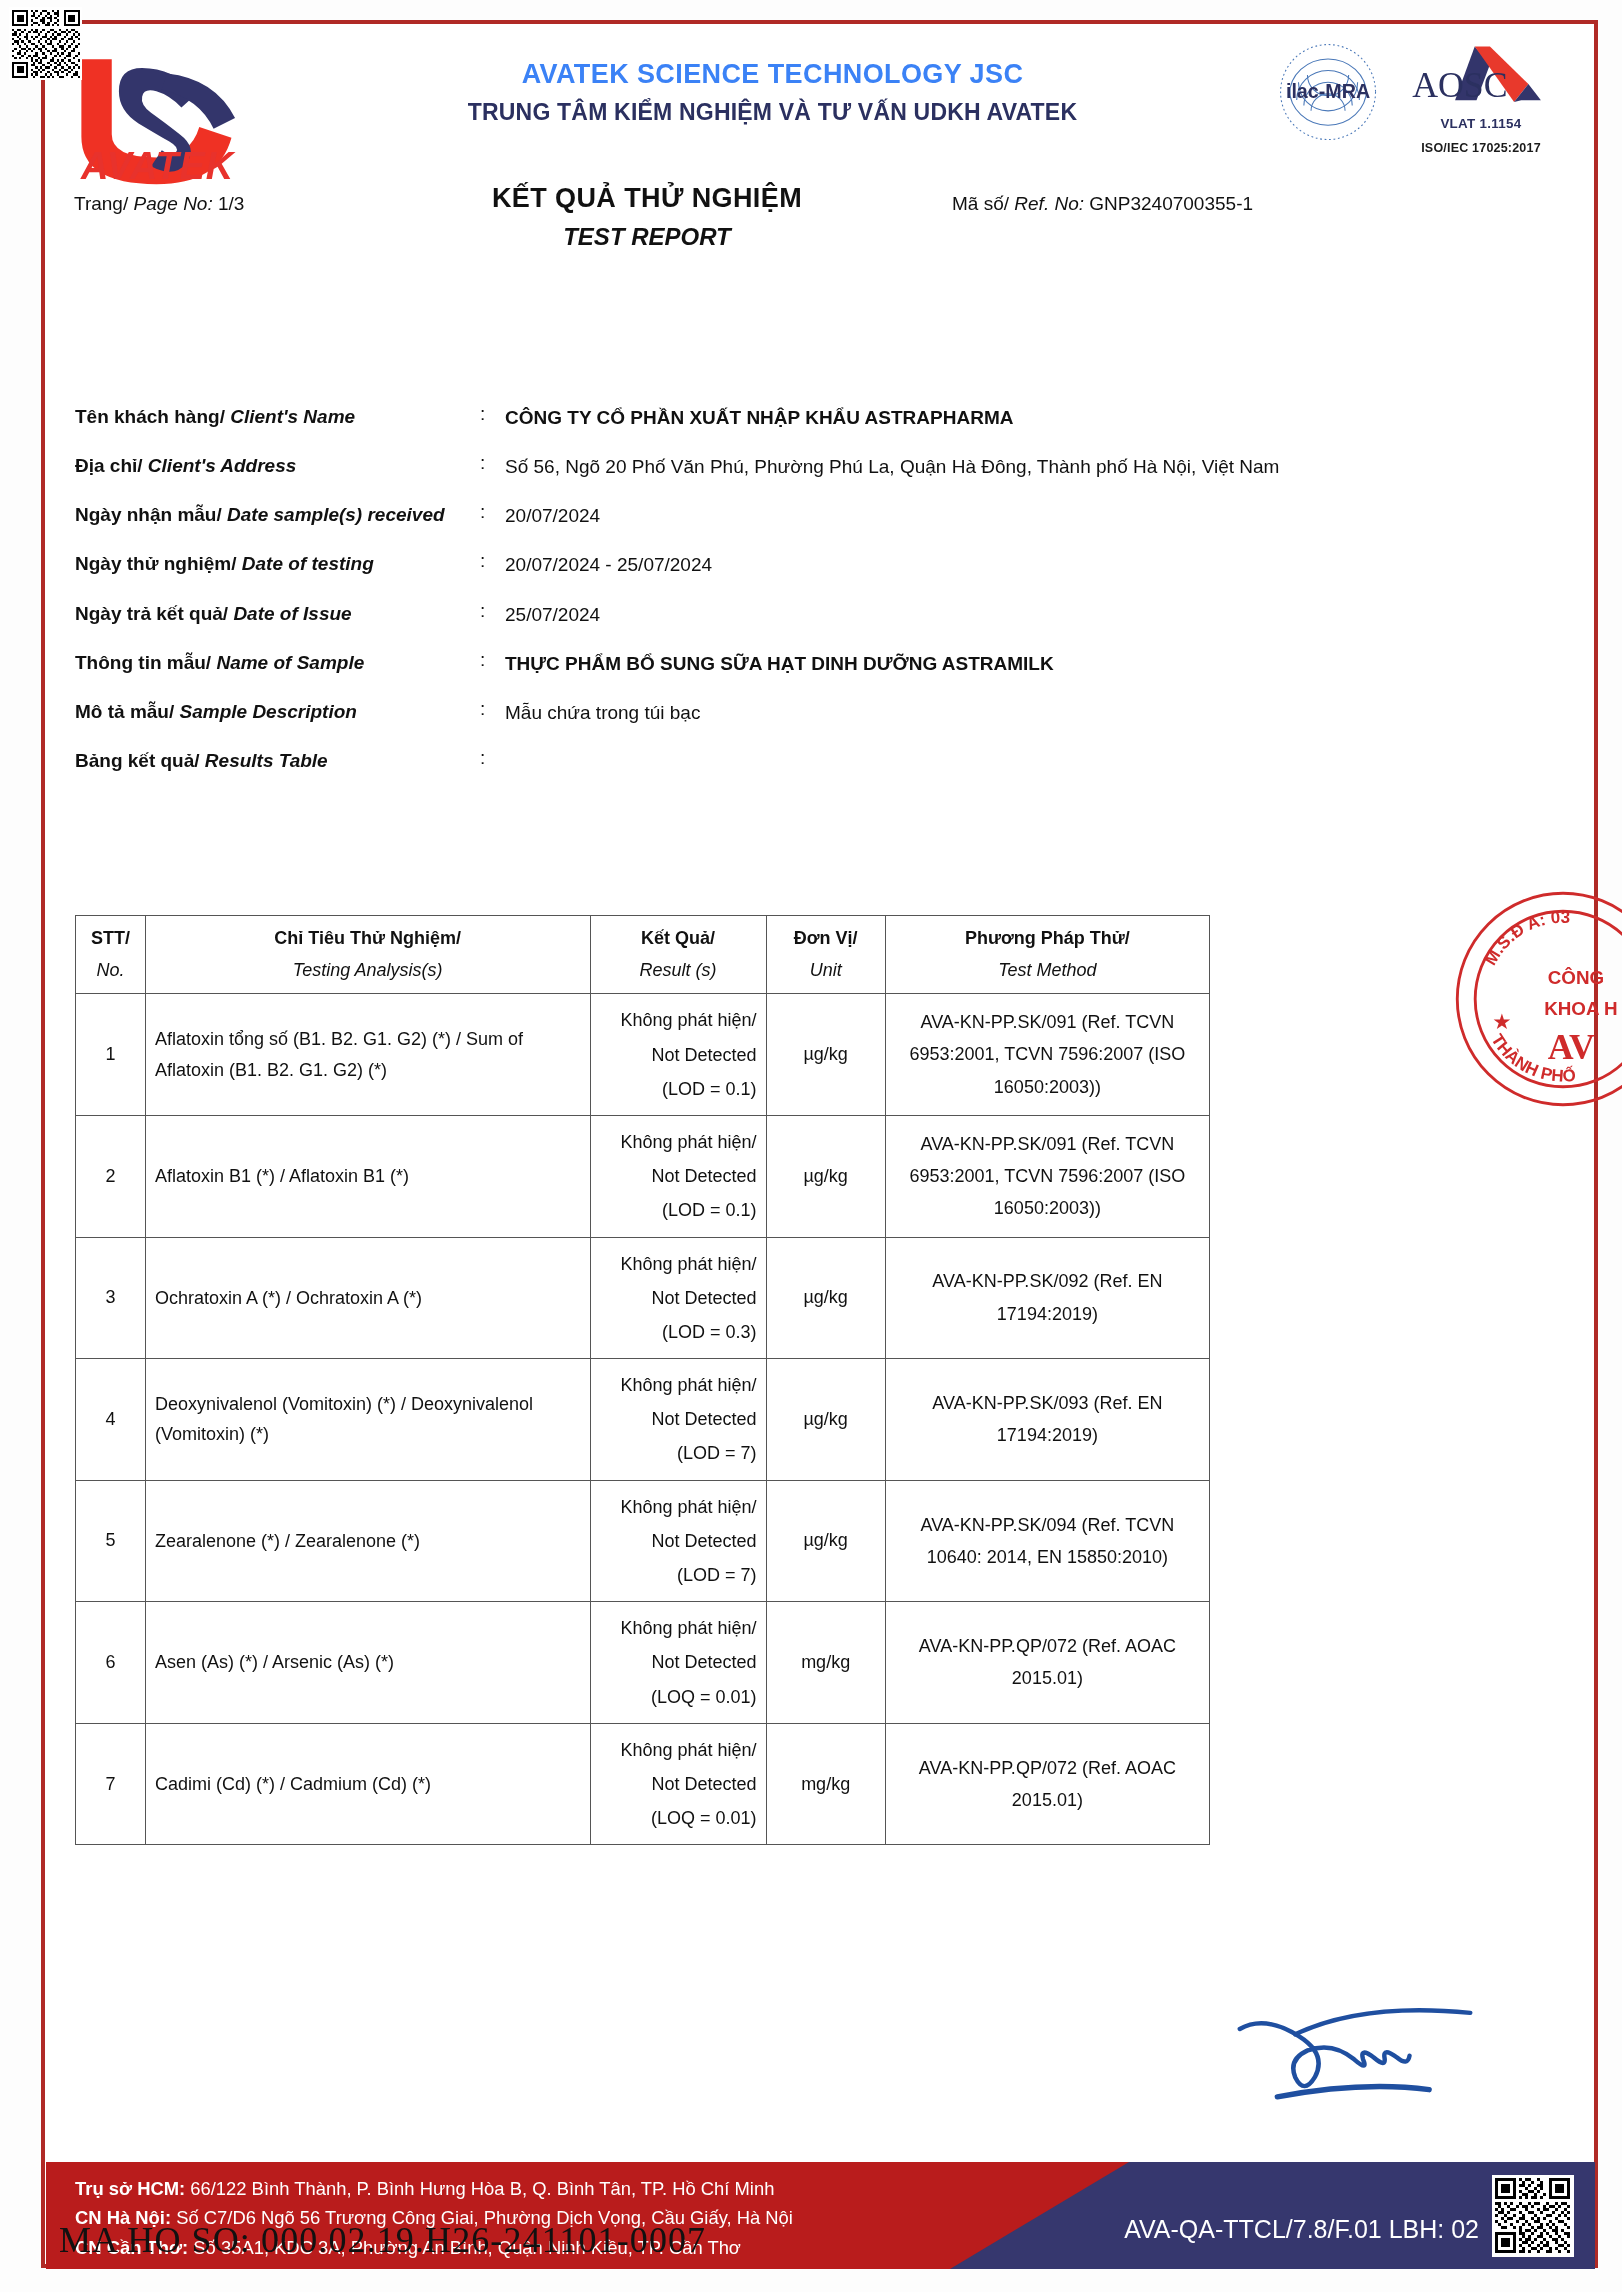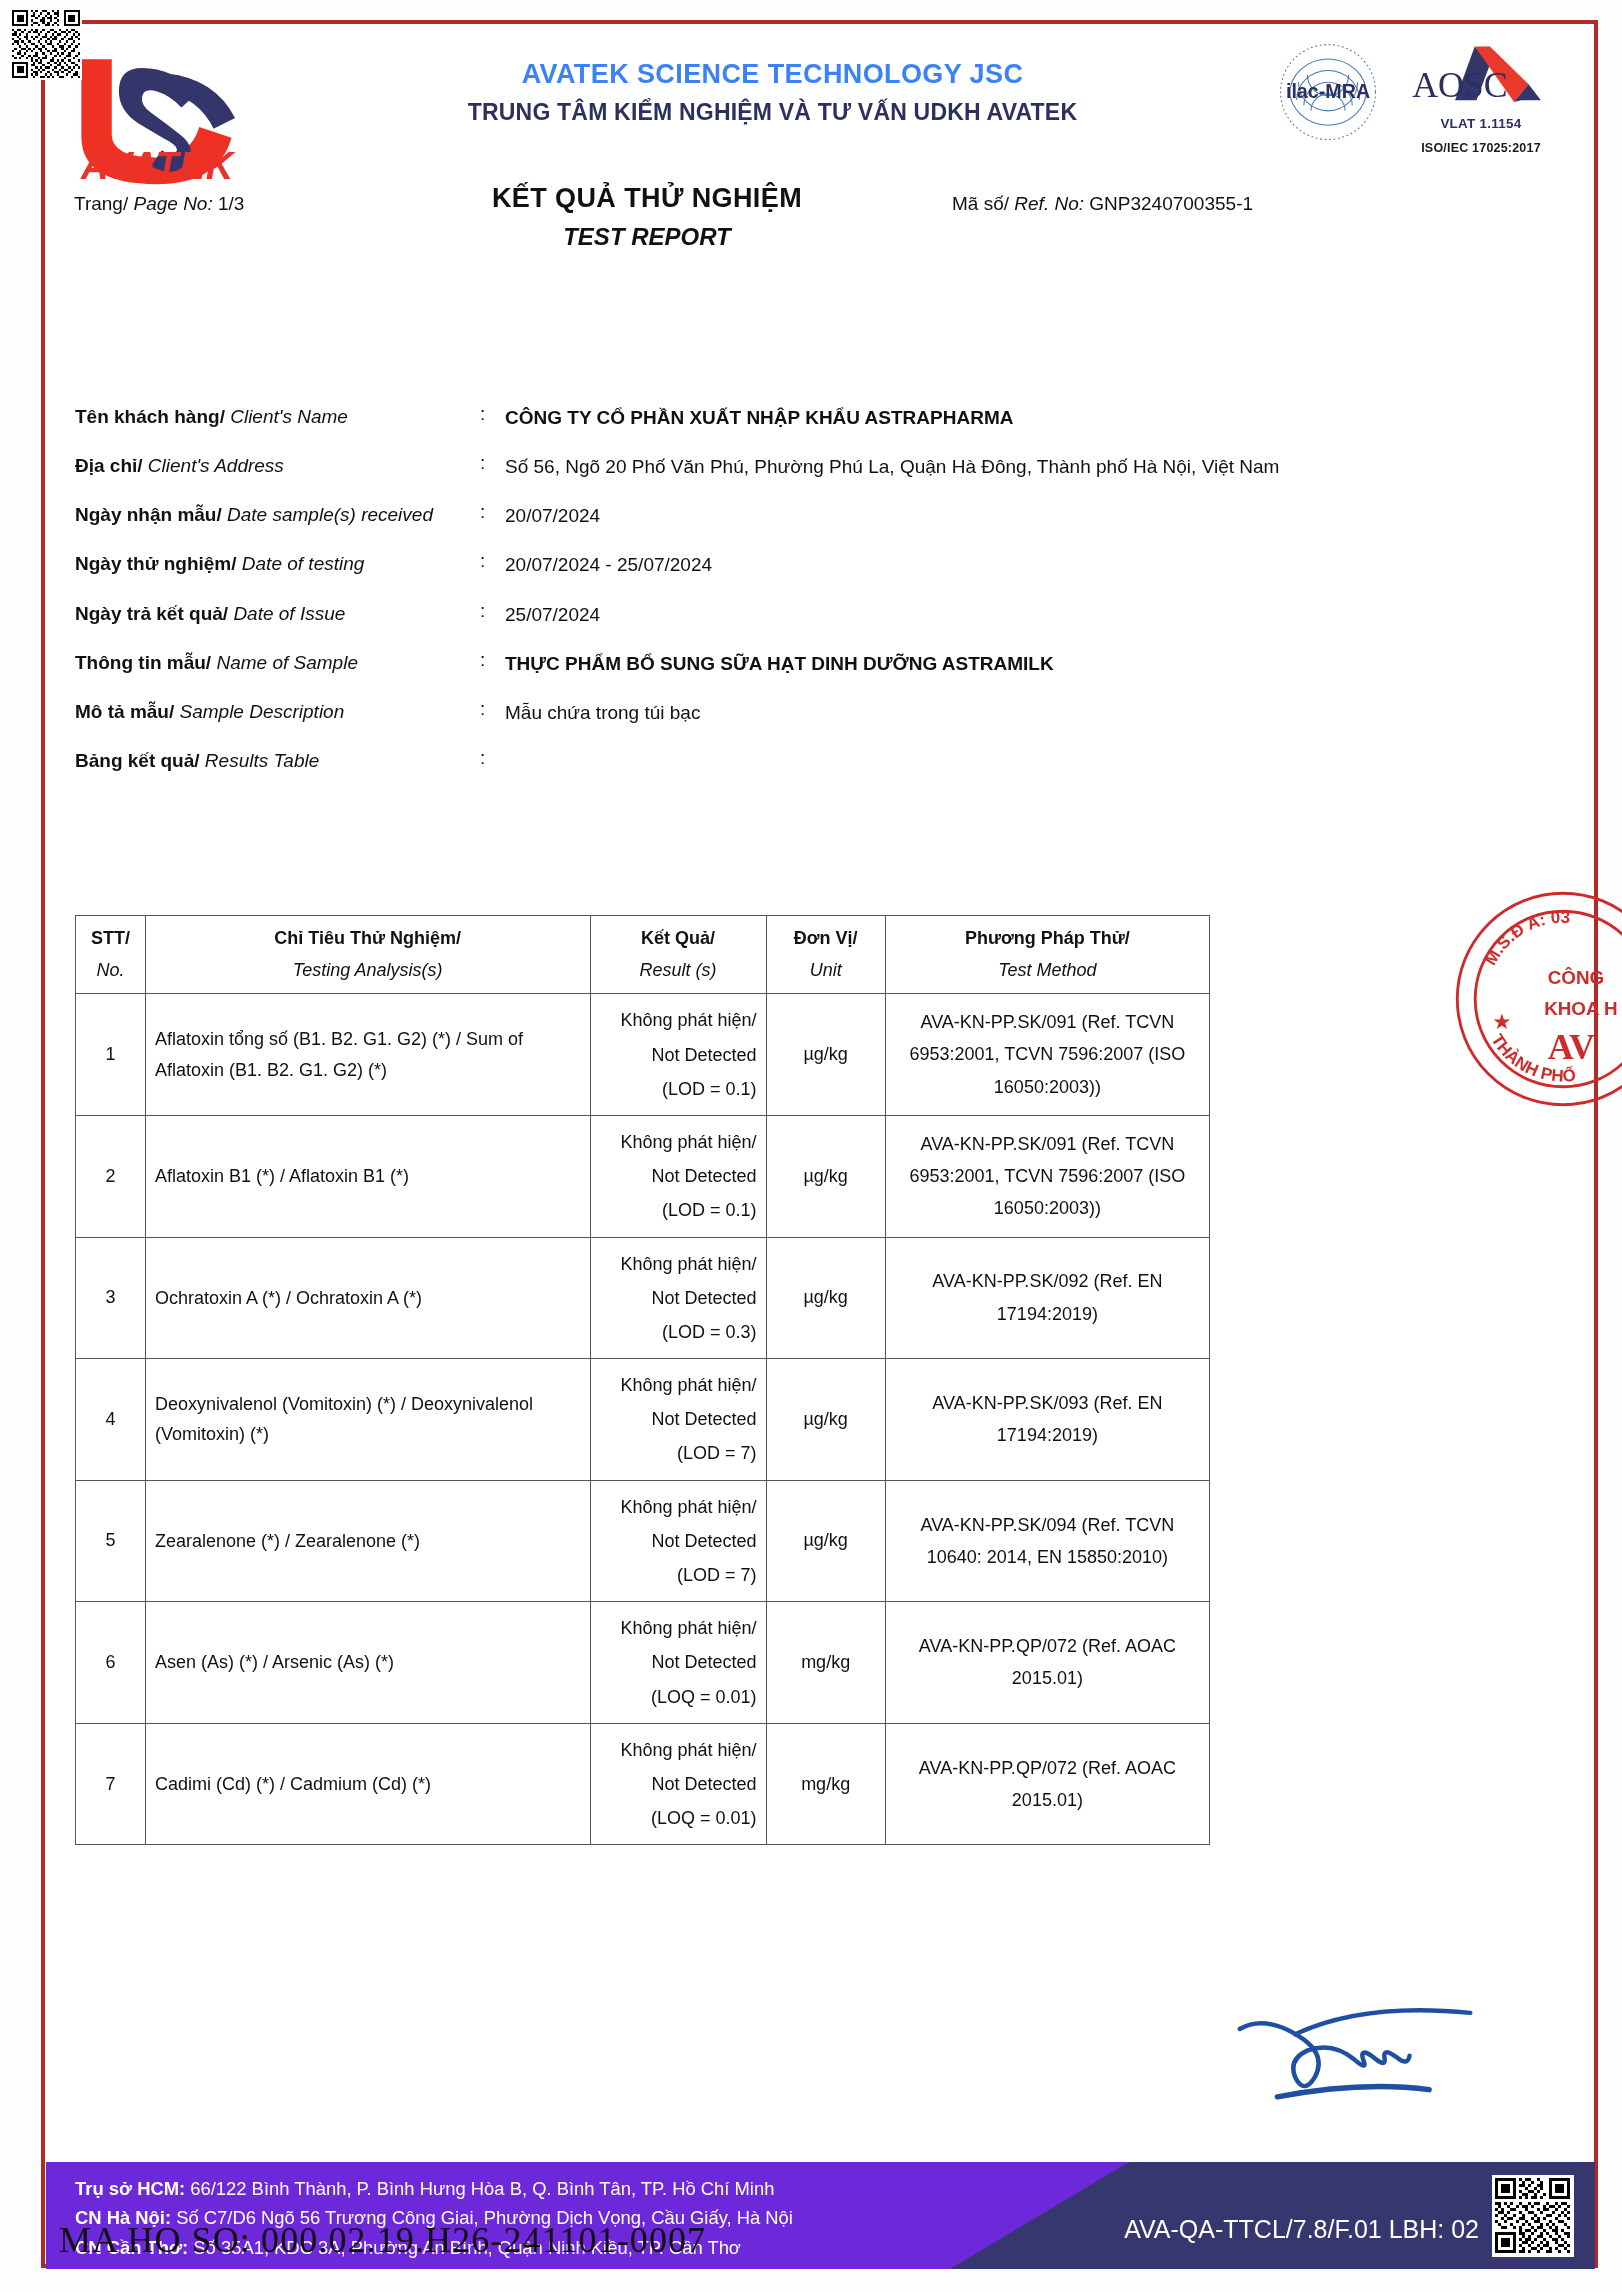--- a/index.html
+++ b/index.html
@@ -76,21 +76,21 @@
   .maintitle .t1 { font-size: 27px; font-weight: 700; letter-spacing: 0.4px; }
   .maintitle .t2 { font-size: 24px; font-weight: 700; font-style: italic; margin-top: 9px; }
   .refno { position: absolute; left: 905px; top: 14.3px; font-size: 19px; white-space: nowrap; }
   .refno .it { font-style: italic; }
 
   
   .meta { position: absolute; left: 75px; top: 403px; width: 1469px; }
   .mrow { display: flex; align-items: flex-start; margin-bottom: 19.7px; }
   .mlabel { width: 405px; font-size: 19px; line-height: 1.45; flex: 0 0 405px; }
   .mlabel b { font-weight: 700; }
-  .mlabel i { font-style: italic; font-weight: 400; }
+  .mlabel i { font-style: italic; font-weight: 700; }
   .mcolon { width: 25px; flex: 0 0 25px; font-size: 19px; }
   .mval { font-size: 19px; line-height: 1.55; flex: 1; }
   .mval.bold { font-weight: 700; }
   .mrow.tight { margin-bottom: 18px; }
 
   
   table.results {
     position: absolute; left: 75px; top: 915px;
     width: 1135px;
     border-collapse: collapse;
@@ -116,21 +116,21 @@
     width: 224px; height: 224px;
     z-index: 14; pointer-events: none;
   }
   
   .sig { position: absolute; right: 81px; top: 1995px; width: 340px; height: 134px; z-index: 12;}
 
   
   .footer {
     position: absolute; left: 46px; bottom: 24px;
     width: 1549px; height: 107px;
-    background: #6d28d9;
+    background: #b91c1c;
     overflow: hidden;
   }
   .foot-lines {
     position: absolute; left: 29px; top: 11.6px;
     color: #fff; font-size: 18.4px; line-height: 1.62;
   }
   .foot-lines b { font-weight: 700; }
   .foot-wedge {
     position: absolute; right: 0; top: 0; width: 645px; height: 107px;
     background: #36376e;

